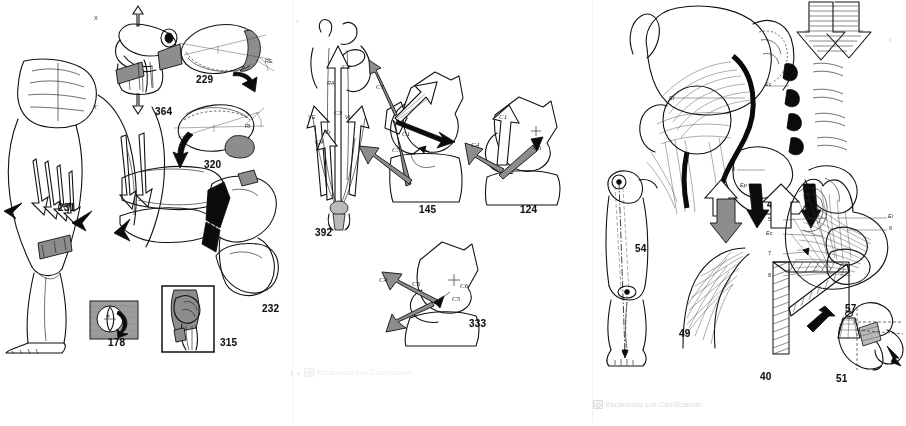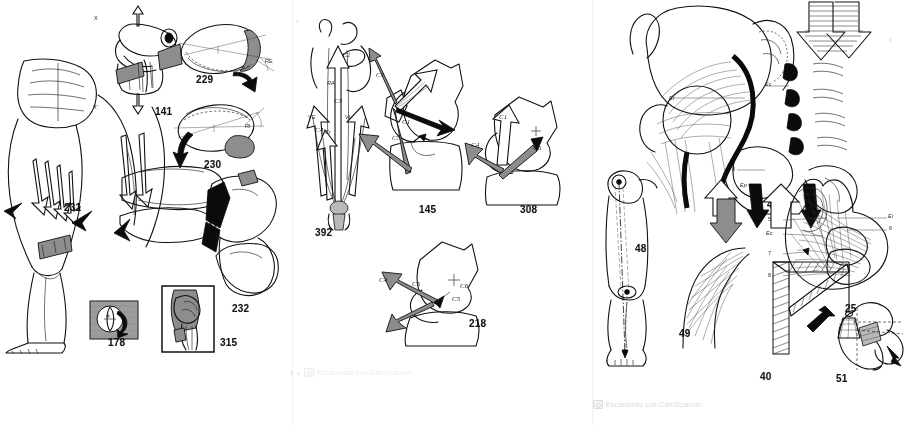--- a/index.html
+++ b/index.html
@@ -108,21 +108,21 @@
         <path class="ink-thin" d="M28 62 L30 86 M42 62 L43 88 M52 62 L53 84"></path>
 
         <path class="grey" d="M16 66 L42 58 L44 72 L18 80 Z"></path>
         <path class="grey" d="M58 48 L80 40 L82 60 L60 66 Z"></path>
         <path class="ink" d="M44 56 C48 64 48 78 46 88"></path>
         <path class="ink-thin" d="M38 58 L40 86 M50 58 L52 84"></path>
       </svg>
       <span class="lbl" style="left:-6px;top:11px;">X</span>
       <span class="lbl" style="left:-7px;top:100px;">X'</span>
     </div>
-    <span class="fignum" style="left:155px;top:106px;">141</span>
+    <span class="fignum" style="left:155px;top:106px;">364</span>
 
     <div class="fig" style="left:178px;top:22px;">
       <svg width="105" height="72" viewBox="0 0 105 72">
         <ellipse class="hollow" cx="42" cy="27" rx="39" ry="24" transform="rotate(-9 42 27)"></ellipse>
         <path class="grey" d="M72 8 C84 14 86 32 76 44 C72 48 66 50 62 49 C72 38 72 18 66 9 Z"></path>
         <path class="ink-thin" d="M10 36 C22 50 56 54 72 44"></path>
         <path class="ink-thin" stroke-dasharray="2.5 2" d="M8 30 C20 50 58 54 74 42"></path>
 
         <line class="ink-hair" x1="1" y1="21" x2="92" y2="37"></line>
         <line class="ink-hair" x1="6" y1="33" x2="88" y2="13"></line>
@@ -145,21 +145,21 @@
         <line class="ink-hair" x1="2" y1="28" x2="92" y2="26"></line>
         <line class="ink-hair" x1="6" y1="38" x2="88" y2="12"></line>
         <line class="ink-hair" x1="74" y1="24" x2="92" y2="8"></line>
         <path class="ink-hair" d="M84 12 C88 17 90 22 89 27"></path>
         <line class="ink-hair" x1="42" y1="24" x2="42" y2="32"></line>
 
         <path class="solid" d="M16 32 C10 38 6 46 6 54 L1 52 L8 68 L16 52 L11 54 C12 46 16 39 21 35 Z"></path>
       </svg>
       <span class="lbl" style="left:73px;top:23px;">RI</span>
     </div>
-    <span class="fignum" style="left:204px;top:159px;">230</span>
+    <span class="fignum" style="left:204px;top:159px;">320</span>
 
     <div class="fig" style="left:2px;top:55px;">
       <svg width="170" height="300" viewBox="0 0 170 300">
 
         <path class="ink" d="M22 6 C40 2 62 4 78 12 C90 18 96 30 94 44 C92 58 84 66 74 70
                              C62 74 44 74 32 68 C20 62 14 48 16 32 C17 20 19 12 22 6 Z"></path>
         <path class="ink-thin" d="M30 16 C46 12 64 14 78 20 M28 28 C46 24 66 26 82 32
                                   M26 40 C44 38 66 40 84 44 M28 52 C46 52 66 54 82 56
                                   M56 8 L56 66"></path>
 
@@ -189,21 +189,21 @@
         <path class="solid" d="M90 156 L70 168 L84 176 L80 168 Z"></path>
 
         <path class="hollow" d="M124 80 L128 140 L134 136 L130 154 L118 140 L125 140 L119 82 Z"></path>
         <path class="hollow" d="M142 78 L144 138 L150 134 L146 152 L134 140 L141 140 L137 80 Z"></path>
         <path class="solid" d="M128 164 L112 178 L128 186 L122 176 Z"></path>
 
         <path class="grey" d="M36 188 L68 180 L70 196 L38 204 Z"></path>
         <path class="ink-thin" d="M40 190 L42 202 M52 186 L54 198 M62 183 L64 195"></path>
       </svg>
     </div>
-    <span class="fignum" style="left:64px;top:202px;">231</span>
+    <span class="fignum" style="left:58px;top:202px;">231</span>
 
     <div class="fig" style="left:120px;top:160px;">
       <svg width="166" height="150" viewBox="0 0 166 150">
 
         <path class="ink" d="M2 18 C22 8 56 4 82 8 C96 10 104 18 104 28 C104 40 94 46 80 48
                              C56 52 20 48 2 40 Z"></path>
         <path class="ink-thin" d="M20 12 C40 8 66 8 84 12 M18 40 C40 46 70 46 88 42"></path>
 
         <path class="ink" d="M0 56 C22 48 50 46 76 50 C92 54 98 62 94 70 C88 80 62 84 36 82
                              C18 80 4 72 0 64 Z"></path>
@@ -216,21 +216,21 @@
 
         <path class="solid" d="M88 30 L104 22 L110 38 L100 68 L86 60 Z"></path>
         <path class="solid" d="M86 62 L100 70 L96 92 L82 84 Z"></path>
 
         <path class="ink" d="M96 96 C100 114 110 128 126 132 C142 136 156 128 158 112
                              C160 96 152 86 138 84 C120 82 102 86 96 96 Z"></path>
 
         <path class="grey" d="M118 14 L134 10 L138 22 L122 26 Z"></path>
       </svg>
     </div>
-    <span class="fignum" style="left:232px;top:303px;">232</span>
+    <span class="fignum" style="left:262px;top:303px;">232</span>
 
     <div class="fig" style="left:90px;top:301px;">
       <svg width="48" height="38" viewBox="0 0 48 38">
         <rect x="0" y="0" width="48" height="38" fill="#9d9d9d" stroke="#1b1b1b" stroke-width="1"></rect>
         <g opacity=".35" stroke="#5a5a5a" stroke-width=".5">
           <line x1="0" y1="5" x2="48" y2="5"></line>
             <line x1="0" y1="11" x2="48" y2="11"></line>
           <line x1="0" y1="17" x2="48" y2="17"></line>
             <line x1="0" y1="23" x2="48" y2="23"></line>
           <line x1="0" y1="29" x2="48" y2="29"></line>
@@ -290,21 +290,21 @@
         <path class="ink" d="M30 196 C28 204 30 210 34 212 M50 196 C52 204 50 210 46 212"></path>
         <path class="greylt" d="M34 196 L46 196 L44 212 L36 212 Z"></path>
       </svg>
       <span class="lbl i" style="left:28px;top:62px;">RA</span>
       <span class="lbl i" style="left:9px;top:96px;">VE</span>
       <span class="lbl i" style="left:46px;top:96px;">VI</span>
       <span class="lbl i" style="left:26px;top:111px;">Cr</span>
     </div>
     <span class="fignum" style="left:22px;top:227px;">392</span>
 
-    <div class="fig" style="left:58px;top:46px;">
+    <div class="fig" style="left:58px;top:58px;">
       <svg width="145" height="150" viewBox="0 0 145 150">
 
         <path class="ink" d="M60 30 L84 14 L100 22 L108 18 L112 40 L104 56 C110 66 108 82 96 90
                              C84 98 68 94 60 84 C52 74 50 58 54 46 Z"></path>
         <path class="ink" d="M54 46 C44 52 38 64 40 76 C42 88 52 96 64 96"></path>
 
         <path class="ink" d="M36 52 L50 44 L56 60 L48 76 L34 70 Z"></path>
 
         <path class="ink" d="M40 100 C38 112 38 132 42 144 L108 144 C112 132 112 114 108 100
                              C92 94 56 94 40 100 Z"></path>
@@ -350,21 +350,21 @@
 
         <path class="grey" d="M34 90 L68 60 L72 66 L38 94 Z"></path>
         <path class="solid" d="M66 54 L78 52 L72 66 Z"></path>
 
         <path class="ink-thin" d="M66 46 L76 46 M71 41 L71 51"></path>
       </svg>
       <span class="lbl-vec" style="left:34px;top:28px;">C1</span>
       <span class="lbl-vec" style="left:68px;top:59px;">C6</span>
       <span class="lbl-vec" style="left:6px;top:56px;">C4</span>
     </div>
-    <span class="fignum" style="left:227px;top:204px;">308</span>
+    <span class="fignum" style="left:227px;top:204px;">124</span>
 
     <div class="fig" style="left:85px;top:238px;">
       <svg width="140" height="110" viewBox="0 0 140 110">
 
         <path class="ink" d="M42 22 L64 4 L86 12 L94 6 L100 32 L90 50 C96 58 94 70 80 74
                              C66 78 50 72 44 60 C38 48 38 34 42 22 Z"></path>
         <path class="ink" d="M44 52 C34 56 30 66 34 74 C38 82 50 86 60 84"></path>
 
         <path class="ink" d="M32 80 C28 90 26 102 28 108 L98 108 C102 98 102 86 98 78
                              C80 72 50 72 32 80 Z"></path>
@@ -375,21 +375,21 @@
         <path class="solid" d="M56 64 L66 58 L62 70 Z"></path>
         <path class="ink-thin" d="M56 66 L72 54"></path>
 
         <path class="ink-thin" d="M70 42 L82 42 M76 36 L76 48"></path>
       </svg>
       <span class="lbl-vec" style="left:34px;top:42px;">C6</span>
       <span class="lbl-vec" style="left:82px;top:44px;">C6</span>
       <span class="lbl-vec" style="left:74px;top:57px;">C5</span>
       <span class="lbl-vec" style="left:1px;top:38px;">C4</span>
     </div>
-    <span class="fignum" style="left:176px;top:318px;">218</span>
+    <span class="fignum" style="left:176px;top:318px;">333</span>
 
     <div class="watermark wm-faint" style="left:11px;top:368px;">
       <span class="wm-icon"></span>
       <span>Escaneado con CamScanner</span>
     </div>
   </div>
 
   <div class="panel" id="panel-right">
 
     <div class="fig" style="left:20px;top:2px;">
@@ -517,21 +517,21 @@
         <path class="ink-hair" stroke-dasharray="4 2" d="M28 128 L26 182"></path>
         <path class="solid" d="M23 182 L29 182 L26 190 Z"></path>
       </svg>
     </div>
 
     <div class="fig" style="left:116px;top:197px;">
       <svg width="34" height="48" viewBox="0 0 34 48">
         <path class="grey" d="M8 2 L26 2 L26 26 L33 26 L17 46 L1 26 L8 26 Z"></path>
       </svg>
     </div>
-    <span class="fignum" style="left:42px;top:243px;">48</span>
+    <span class="fignum" style="left:42px;top:243px;">54</span>
 
     <div class="fig" style="left:154px;top:184px;">
       <svg width="74" height="46" viewBox="0 0 74 46">
         <path class="solid" d="M2 0 L14 0 L16 26 L22 26 L10 44 L0 26 L5 26 Z"></path>
         <path class="hollow" d="M24 44 L24 18 L16 18 L34 0 L52 18 L44 18 L44 44 Z"></path>
         <path class="solid" d="M56 0 L68 0 L70 26 L74 26 L64 44 L54 26 L59 26 Z"></path>
       </svg>
     </div>
 
     <div class="fig" style="left:72px;top:240px;">
@@ -686,21 +686,21 @@
         <line class="leader" x1="72" y1="52" x2="112" y2="52"></line>
         <path class="solid" d="M28 72 L34 70 L33 77 Z"></path>
       </svg>
       <span class="lbl" style="left:-7px;top:38px;">5</span>
       <span class="lbl i" style="left:-9px;top:52px;">Ec</span>
       <span class="lbl" style="left:-7px;top:72px;">7</span>
       <span class="lbl" style="left:-7px;top:94px;">8</span>
       <span class="lbl i" style="left:113px;top:35px;">Ei</span>
       <span class="lbl" style="left:114px;top:47px;">6</span>
     </div>
-    <span class="fignum" style="left:252px;top:303px;">25</span>
+    <span class="fignum" style="left:252px;top:303px;">57</span>
 
     <div class="watermark" style="left:0px;top:400px;">
       <span class="wm-icon"></span>
       <span>Escaneado con CamScanner</span>
     </div>
   </div>
 
   <span class="speck" style="left:889px;top:38px;width:3px;height:4px;"></span>
   <span class="speck" style="left:296px;top:20px;width:3px;height:3px;"></span>
   <span class="speck" style="left:291px;top:370px;width:2px;height:6px;"></span>

